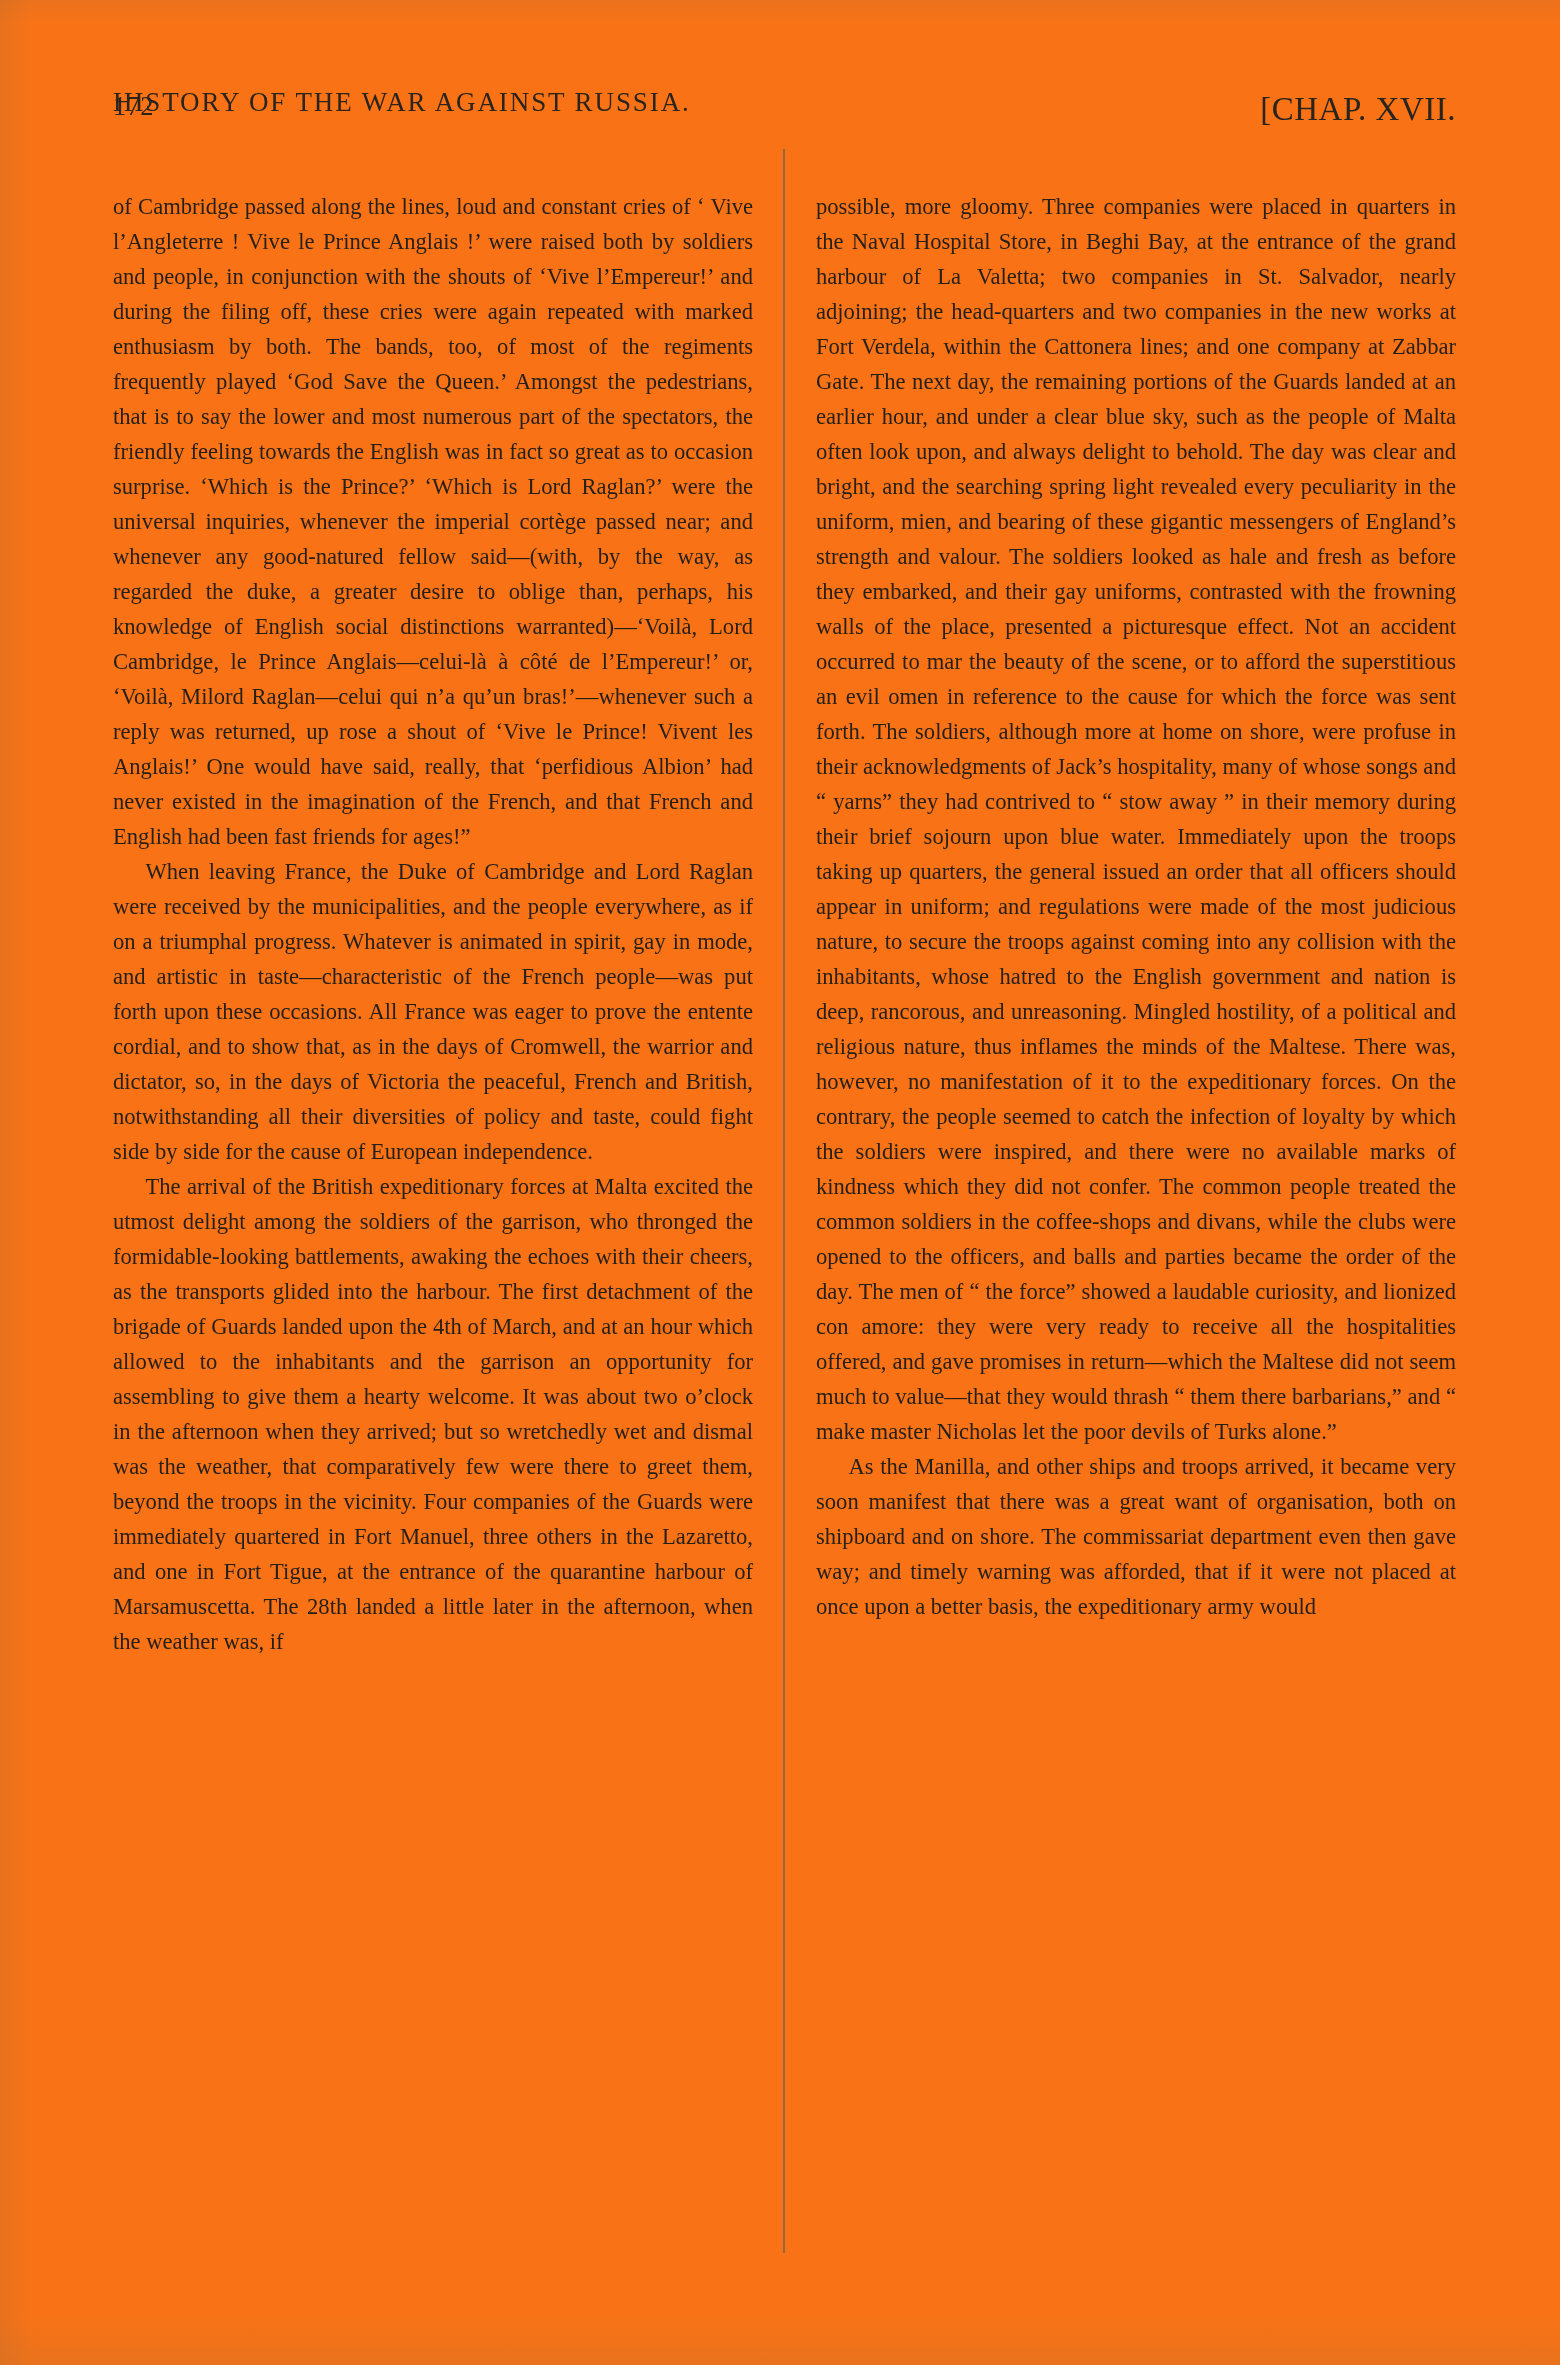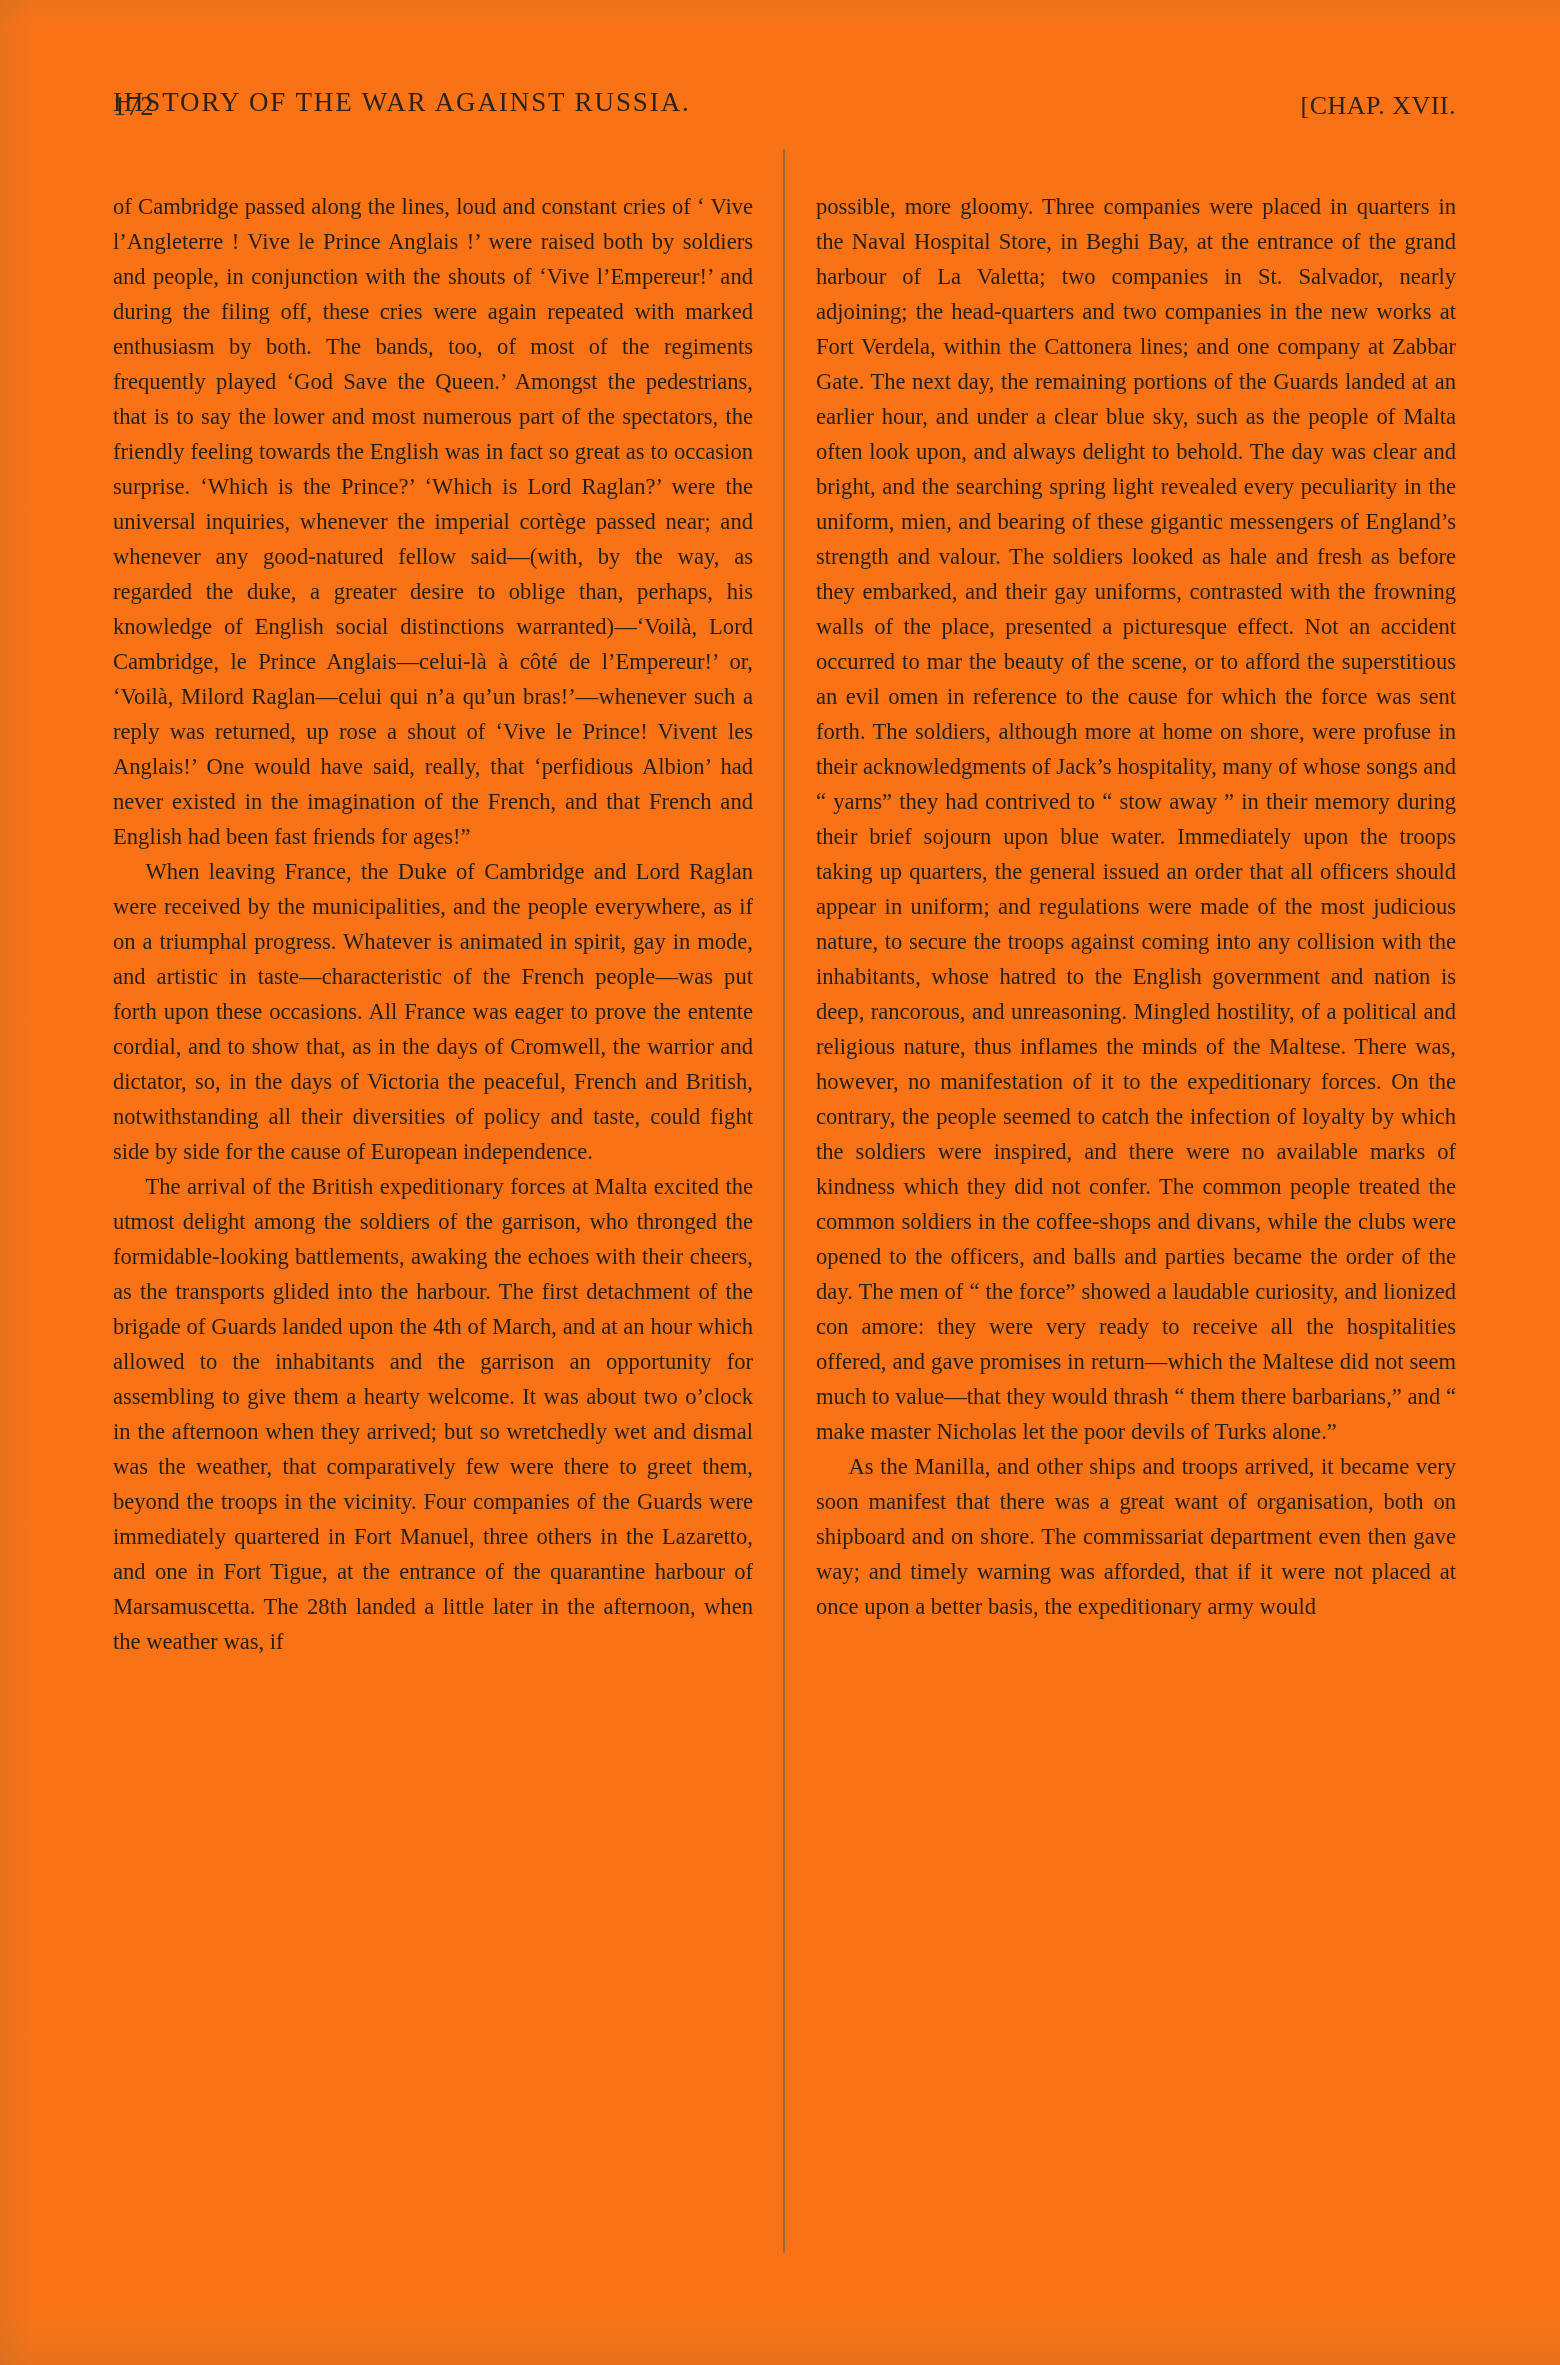--- a/index.html
+++ b/index.html
@@ -51,21 +51,21 @@
     text-align: left;
     font-size: 27px;
     letter-spacing: 1.9px;
     color: #2a241c;
     white-space: nowrap;
   }
   .head-chapter {
     position: absolute;
     right: 0;
     top: 8.6px;
-    font-size: 26px;
+    font-size: 33px;
     letter-spacing: 0.5px;
     color: #2a241c;
     white-space: nowrap;
   }
   
   .columns {
     position: absolute;
     top: 67px;
     left: 0;
     width: 1343px;

